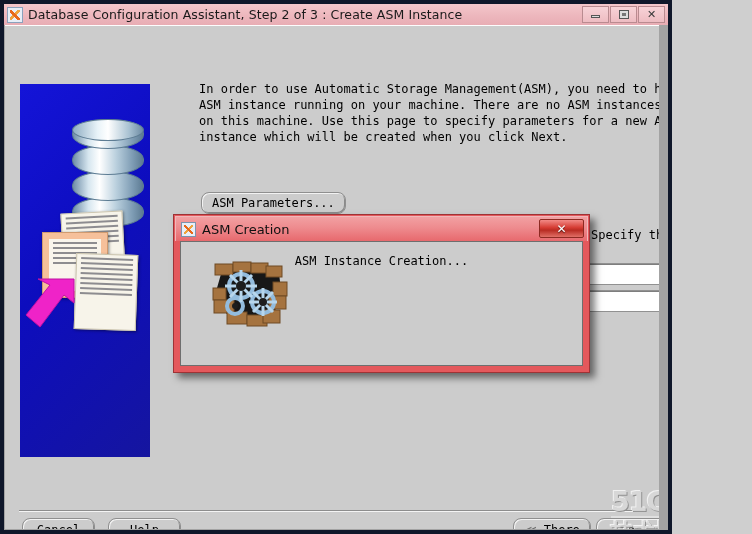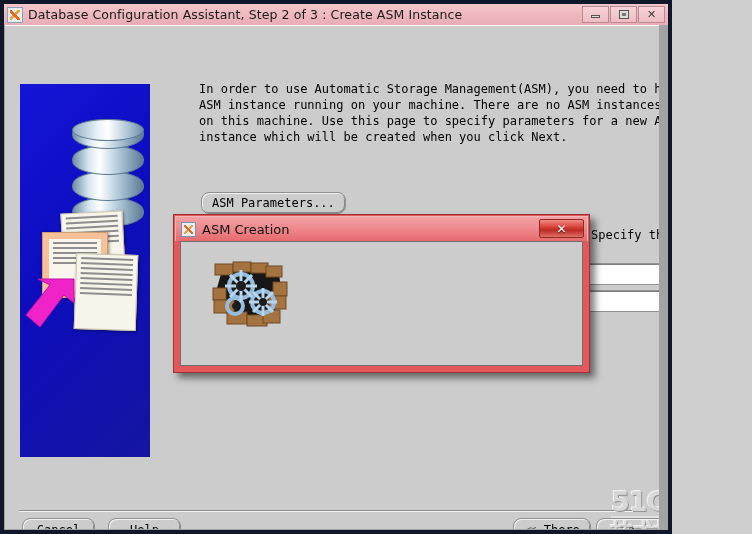--- a/index.html
+++ b/index.html
@@ -426,20 +426,21 @@
 
     <div id="asm-dialog">
       <div id="dlg-title">
         <div class="t-icon"></div>
         <div class="t-text">ASM Creation</div>
         <div id="dlg-close">
           <span>✕</span>
         </div>
       </div>
       <div id="dlg-body">
+        <div id="dlg-status">ASM Instance Creation...</div>
         <div id="gear-icon">
           <svg width="78" height="70" viewBox="0 0 78 70">
 
             <polygon points="10,14 22,8 38,11 54,7 68,13 70,30 66,48 54,60 36,63 20,58 8,46 6,28" fill="#171717"></polygon>
 
             <g fill="#a5733f" stroke="#6e4a24" stroke-width="1">
               <rect x="4" y="4" width="18" height="11"></rect>
               <rect x="22" y="2" width="18" height="10"></rect>
               <rect x="40" y="3" width="17" height="10"></rect>
               <rect x="55" y="6" width="16" height="11"></rect>

